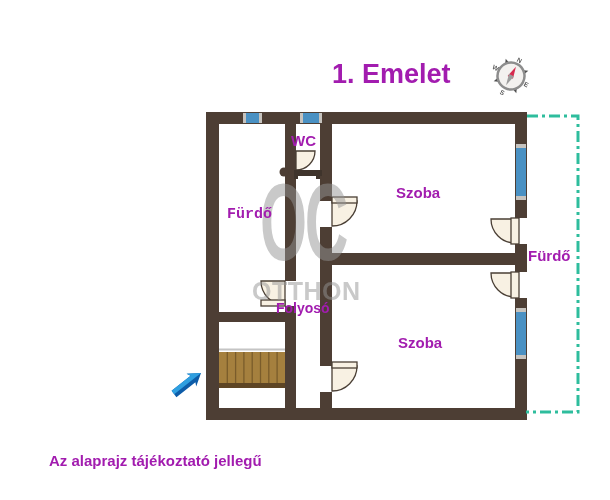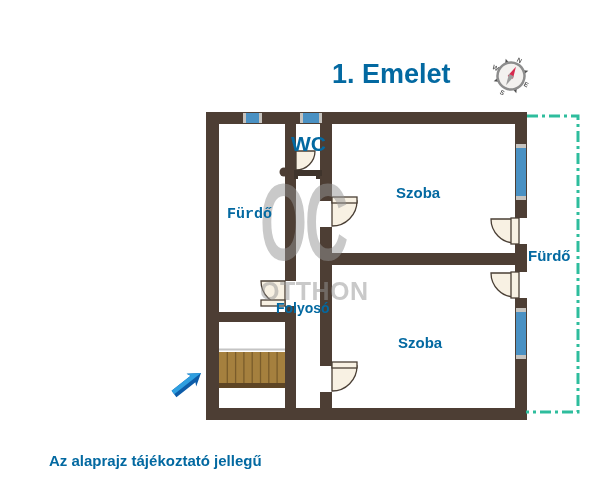--- a/index.html
+++ b/index.html
@@ -2,37 +2,37 @@
 <html><head>
 <meta charset="utf-8">
 <style>
   html,body { margin:0; padding:0; background:#ffffff; }
   #stage {
     position:relative; width:610px; height:500px; background:#ffffff;
     overflow:hidden; font-family:"Liberation Sans", sans-serif;
   }
   svg { position:absolute; left:0; top:0; }
   .label {
-    position:absolute; font-weight:bold; color:#0369a1; white-space:nowrap;
+    position:absolute; font-weight:bold; color:#a21caf; white-space:nowrap;
     font-family:"Liberation Sans", sans-serif;
   }
   .title      { left:332px; top:59px;  font-size:27px; }
-  .wc         { left:291px; top:132px; font-size:21px; }
+  .wc         { left:291px; top:132px; font-size:15px; }
   .furdo      { left:227px; top:206px; font-size:15px;font-family:Liberation Mono, monospace; }
   .szoba-top  { left:396px; top:184px; font-size:15px; }
   .szoba-bot  { left:398px; top:334px; font-size:15px; }
   .erkely     { left:528px; top:247px; font-size:15px; }
   .folyoso    { left:276px; top:300px; font-size:14px; }
   .disclaimer { left:49px;  top:452px; font-size:15px; }
   .wm { position:absolute; color:rgba(148,148,148,0.5); font-weight:bold;
         line-height:1; pointer-events:none; white-space:nowrap;
         font-family:"Liberation Sans", sans-serif; }
   .wm-logo  { left:260px; top:167px; font-size:110px; letter-spacing:-4px;
               transform:scaleX(0.55); transform-origin:left top; }
-  .wm-line1 { left:252px; top:279px; font-size:25px; letter-spacing:0.5px;margin-left:8px; }
+  .wm-line1 { left:252px; top:279px; font-size:25px; letter-spacing:0.5px; }
   .wm-line2 { left:250px; top:306px; font-size:25px; letter-spacing:0.5px; }
   .layer-watermark { position:absolute; left:0; top:0; width:610px; height:364px;
                      pointer-events:none; }
 </style>
 </head>
 <body>
 
 <div id="stage">
 
   <svg width="610" height="500" viewBox="0 0 610 500">

